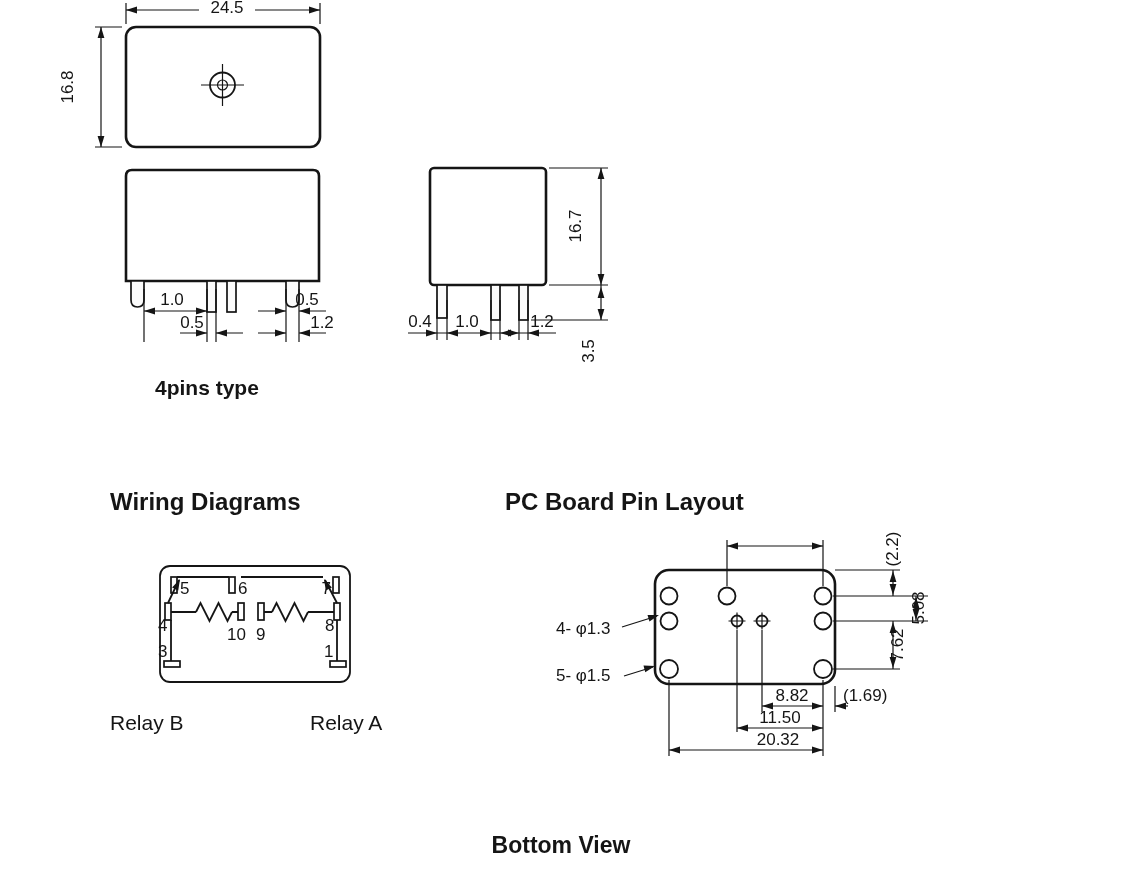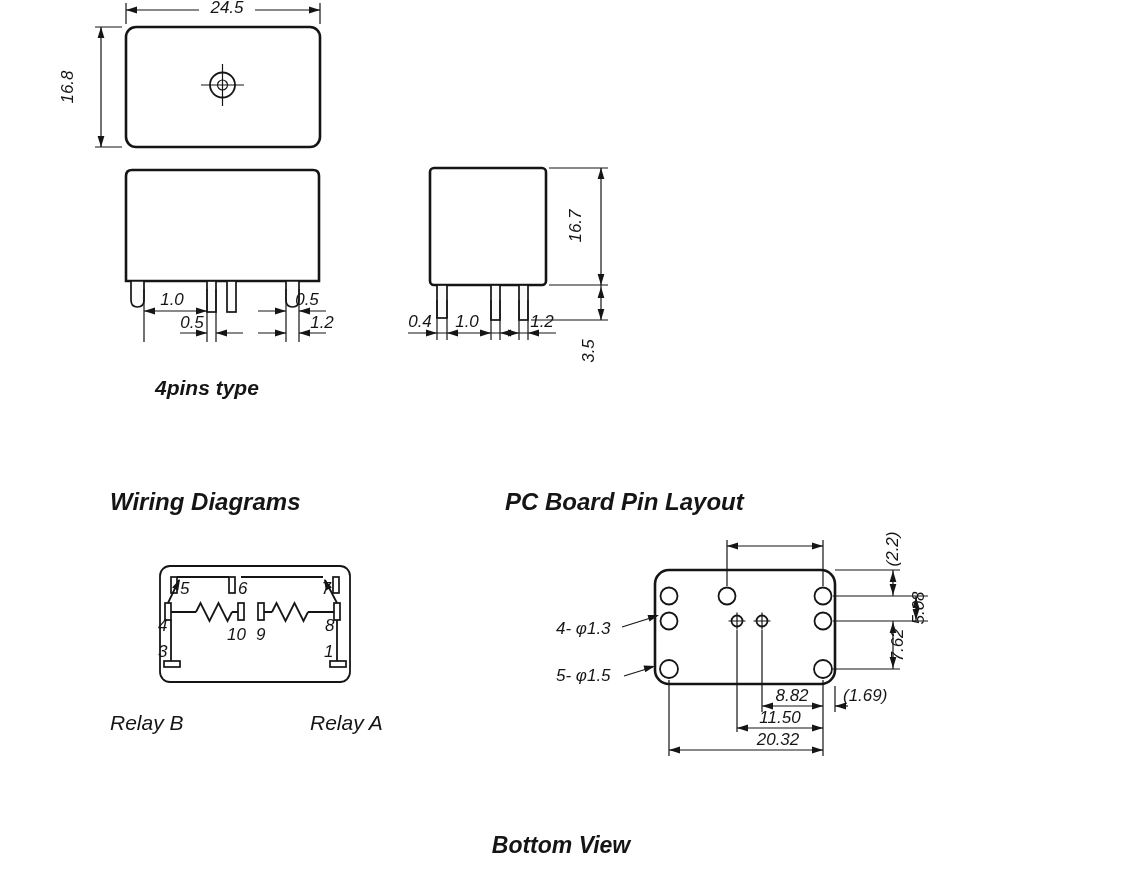--- a/index.html
+++ b/index.html
@@ -1,16 +1,16 @@
 <!DOCTYPE html>
 <html><head>
 <meta charset="utf-8">
 <style>
   html,body{margin:0;padding:0;background:#ffffff;}
-  .canvas{position:relative;width:1143px;height:883px;background:#ffffff;overflow:hidden;font-style:italic;}
+  .canvas{position:relative;width:1143px;height:883px;background:#ffffff;overflow:hidden;}
   svg{font-family:"Liberation Sans", sans-serif;display:block;}
   .ln{stroke:#151515;fill:none;stroke-width:1.2;}
   .ln2{stroke:#151515;fill:none;stroke-width:1.8;}
   .body{stroke:#151515;fill:#ffffff;stroke-width:2.6;}
   .pin{stroke:#151515;fill:#fbfbfb;stroke-width:1.7;}
   .hole{stroke:#151515;fill:#ffffff;stroke-width:1.8;}
   .bar{stroke:#151515;fill:#ffffff;stroke-width:1.7;}
   .arr{fill:#151515;stroke:none;}
   .dim{font-size:17px;fill:#151515;}
   .mid{text-anchor:middle;}

